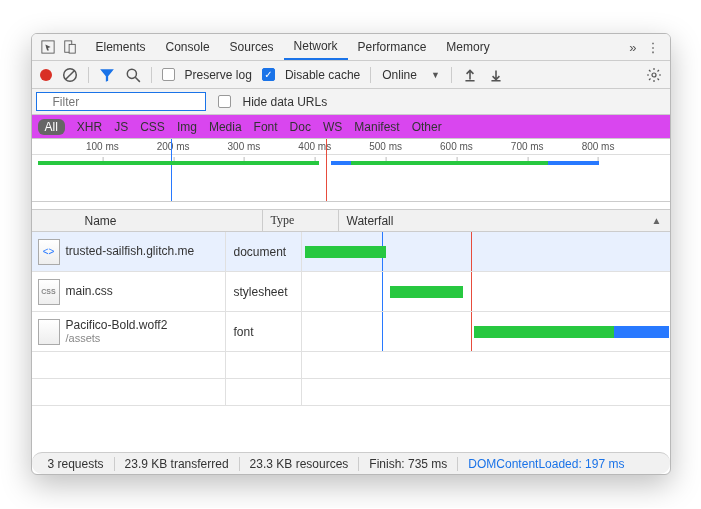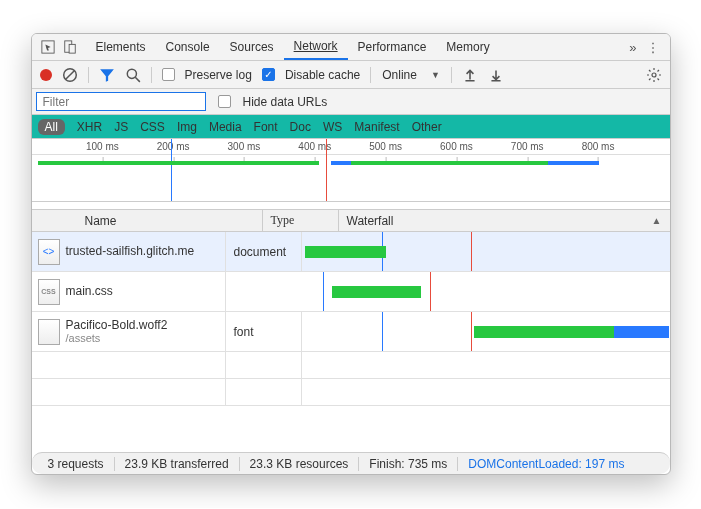--- a/index.html
+++ b/index.html
@@ -9,39 +9,39 @@
 .traffic { display: flex; gap: 7px; }
 .dot { width: 12px; height: 12px; border-radius: 50%; }
 .dot.red { background: #ff5f57; } .dot.yellow { background: #febc2e; } .dot.green { background: #28c840; }
 .title { position: absolute; left: 0; right: 0; text-align: center; font-size: 13px; color: #3a3a3a; pointer-events:none; }
 
 .tabs { height: 27px; background: #f3f3f3; border-bottom: 1px solid #ccc; display: flex; align-items: center; color: #333; }
 .tabs .left { display:flex; align-items:center; gap:6px; padding:0 8px; }
 .tabs .left svg { width:14px; height:14px; }
 .tab-list { display:flex; align-items:stretch; height:100%; }
 .tab { padding: 0 10px; display:flex; align-items:center; color:#333; cursor:default; }
-.tab.active { border-bottom: 2px solid #1a73e8; color:#333; font-weight:400;text-decoration:underline; }
+.tab.active { border-bottom: 2px solid #1a73e8; color:#333; font-weight:400; }
 .tabs .right { margin-left:auto; display:flex; align-items:center; gap:10px; padding:0 10px; }
 .chev { font-size:13px; color:#555; }
 
 .toolbar { height: 28px; background: #f3f3f3; border-bottom: 1px solid #ccc; display:flex; align-items:center; padding:0 8px; gap:10px; }
 .rec { width:12px; height:12px; background:#d93025; border-radius:50%; }
 .iconbtn { width:16px; height:16px; display:flex; align-items:center; justify-content:center; color:#555; }
 .funnel { color:#1a73e8; }
 .divider { width:1px; height:16px; background:#ccc; }
 .check { width:13px; height:13px; border:1px solid #999; border-radius:2px; display:inline-flex; align-items:center; justify-content:center; background:#fff; }
 .check.on { background:#1a73e8; border-color:#1a73e8; color:#fff; font-size:10px; }
 .lbl { color:#333; }
 .select { display:flex; align-items:center; gap:14px; border:1px solid transparent; padding:2px 0; }
 .gear { margin-left:auto; color:#555; }
 
 .filterbar { height:26px; background:#f3f3f3; border-bottom:1px solid #ccc; display:flex; align-items:center; padding:0 4px; gap:12px; }
-.filter-input { width:170px; height:19px; border:1px solid #1a73e8; outline:none; font-size:12px; padding:0 6px; color:#701a75; background:#fff; }
-
-.types { height:24px; background:#14b8a6; border-bottom:1px solid #ccc; display:flex; align-items:center; gap:12px; padding:0 6px; color:#333; }
+.filter-input { width:170px; height:19px; border:1px solid #1a73e8; outline:none; font-size:12px; padding:0 16px; color:#701a75; background:#fff; }
+
+.types { height:24px; background:#d946ef; border-bottom:1px solid #ccc; display:flex; align-items:center; gap:12px; padding:0 6px; color:#333; }
 .type { cursor:default; }
 .type.active { background:#666; color:#fff; border-radius:6px; padding:1px 7px; }
 
 .overview { height:63px; background:#fff; border-bottom:1px solid #ccc; position:relative; }
 .ruler { height:16px; border-bottom:1px solid #ddd; position:relative; font-size:10px; color:#555; }
 .tick { position:absolute; top:2px; transform:translateX(-50%); }
 .tick::before { content:""; position:absolute; left:50%; top:16px; width:1px; height:4px; background:#bbb; }
 .vline { position:absolute; top:0; bottom:0; width:1px; }
 .vblue { background:#2879ff; } .vred { background:#e74c3c; }
 .ovbar { position:absolute; height:4px; top:22px; }
@@ -232,20 +232,21 @@
       </div>
       <div class="row">
         <div class="cell-name">
           <div class="fileicon">
             <span style="color:#888;font-size:7px;font-weight:bold">CSS</span>
           </div>
           <div class="namewrap">
             <span>main.css</span>
           </div>
         </div>
+        <div class="cell-type">stylesheet</div>
         <div class="cell-wf">
           <div class="wfline" style="background: rgb(40, 121, 255); left: 21.9%;"></div>
           <div class="wfline" style="background: rgb(231, 76, 60); left: 46.1%;"></div>
           <div class="wfbar" style="left: 24%; width: 20%; background: rgb(39, 200, 64);"></div>
         </div>
       </div>
       <div class="row">
         <div class="cell-name">
           <div class="fileicon"></div>
           <div class="namewrap">

